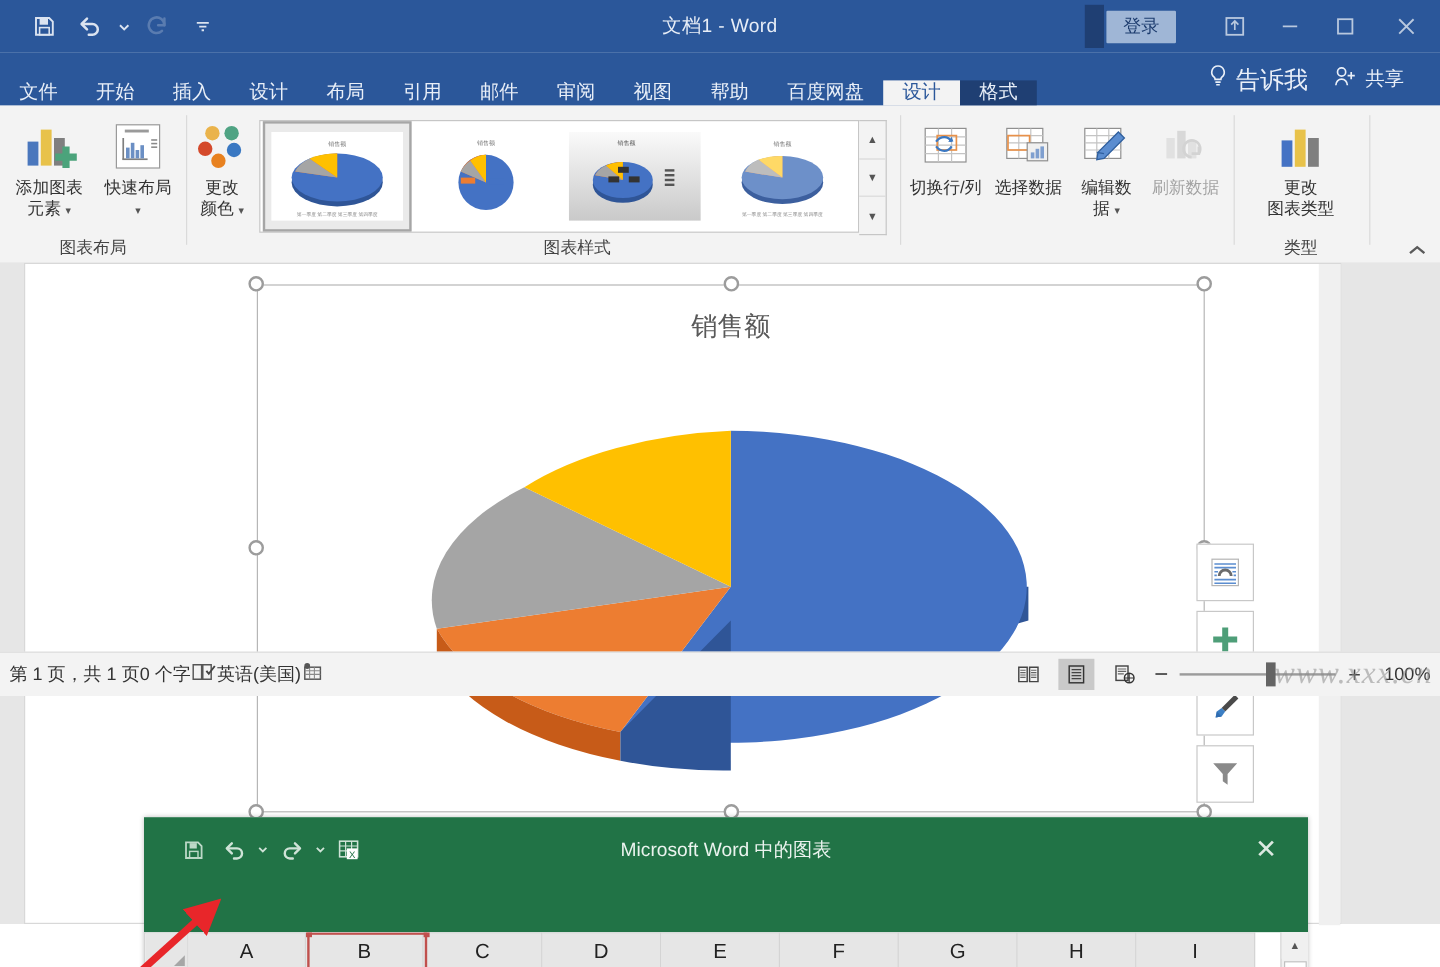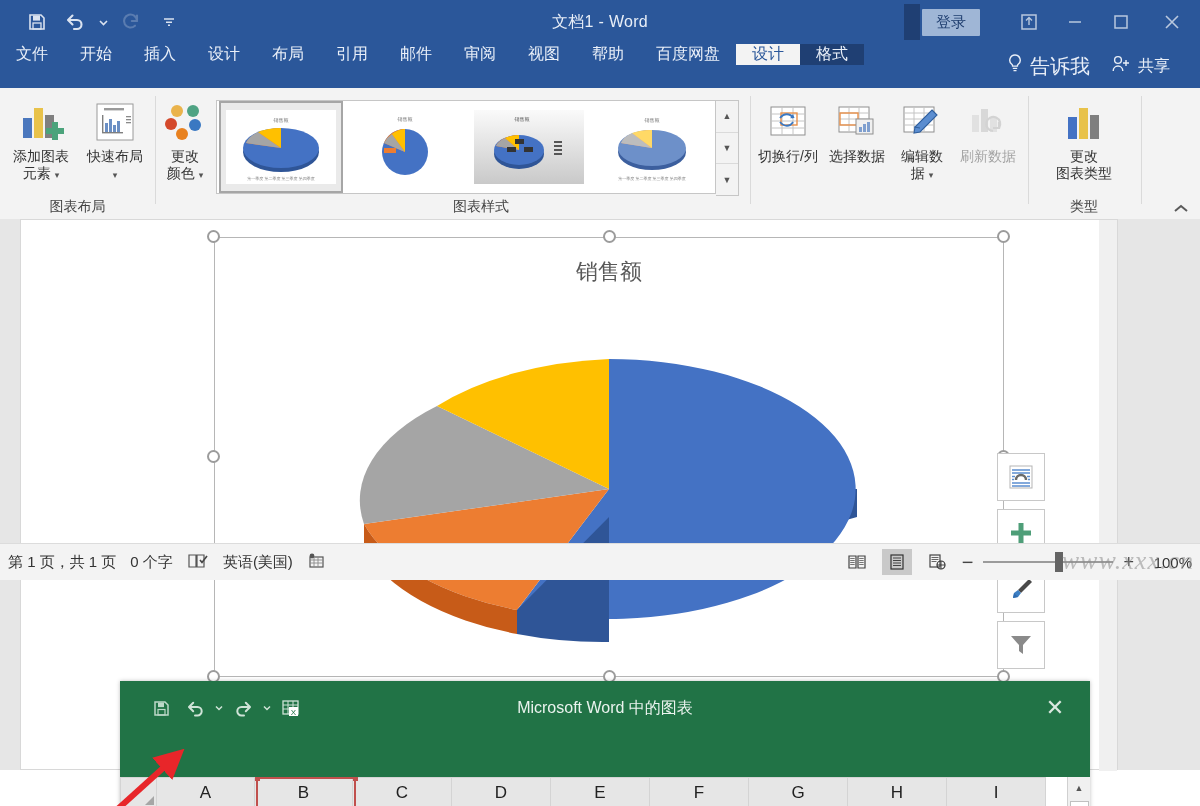--- a/index.html
+++ b/index.html
@@ -38,21 +38,21 @@
   }
   .wbtns{position:absolute;right:0;top:0;height:44px;display:flex;align-items:center;}
   .wbtn{width:46px;height:44px;display:flex;align-items:center;justify-content:center;color:#b9c8de;}
   .wbtn.close{width:56px;}
 
   
   .tabstrip{
     position:absolute;left:0;top:44px;width:1200px;height:44px;
     background:#2b579a;
   }
-  .tabs{position:absolute;left:0;top:0;height:44px;display:flex;align-items:flex-start;}
+  .tabs{position:absolute;left:0;top:0;height:44px;display:flex;align-items:flex-end;}
   .tab{
     display:flex;align-items:center;justify-content:center;
     color:#e9eff8;font-size:16px;padding:0 16px;cursor:pointer;white-space:nowrap;
   }
   .tab.active{background:#f3f3f3;color:#2b579a;}
   .tab.ctx{background:#1f3f73;}
   .tab-right{position:absolute;right:0;top:0;height:44px;display:flex;align-items:center;}
   .tellme{display:flex;gap:6px;color:#e9eff8;font-size:20px;padding:0 14px;cursor:pointer;}
   .share{display:flex;align-items:center;gap:6px;color:#e9eff8;font-size:16px;padding:0 30px 0 6px;cursor:pointer;}
 
@@ -158,21 +158,21 @@
 
   .vsb{position:absolute;right:0;top:96px;width:22px;height:190px;background:#f0f0f0;border-left:1px solid #d0d0d0;}
   .vsb .arrow{width:22px;height:22px;display:flex;align-items:center;justify-content:center;color:#555;font-size:9px;background:#f0f0f0;}
   .vsb .thumb{position:absolute;left:2px;top:24px;width:17px;height:42px;background:#fff;border:1px solid #c0c0c0;}
 
   
   .status{
     position:absolute;left:0;bottom:0;width:1200px;height:36px;background:#f3f3f3;
     border-top:1px solid #dcdcdc;
   }
-  .status .left{position:absolute;left:8px;top:0;height:36px;display:flex;align-items:center;gap:14px;font-size:15px;color:#333;}
+  .status .left{position:absolute;left:8px;top:0;height:36px;display:flex;align-items:center;font-size:15px;color:#333;}
   .status .right{position:absolute;right:8px;top:0;height:36px;display:flex;align-items:center;gap:10px;font-size:15px;color:#333;}
   .viewbtn{width:30px;height:26px;display:flex;align-items:center;justify-content:center;cursor:pointer;color:#444;}
   .viewbtn.on{background:#c9c9c9;}
   .zoomslider{position:relative;width:130px;height:26px;display:flex;align-items:center;}
   .zoomslider .track{position:absolute;left:0;right:0;height:2px;background:#9b9b9b;}
   .zoomslider .knob{position:absolute;left:72px;width:8px;height:20px;background:#646464;}
 
   .watermark{
     position:absolute;right:6px;bottom:4px;
     font-family:"Liberation Serif","DejaVu Serif",serif;

